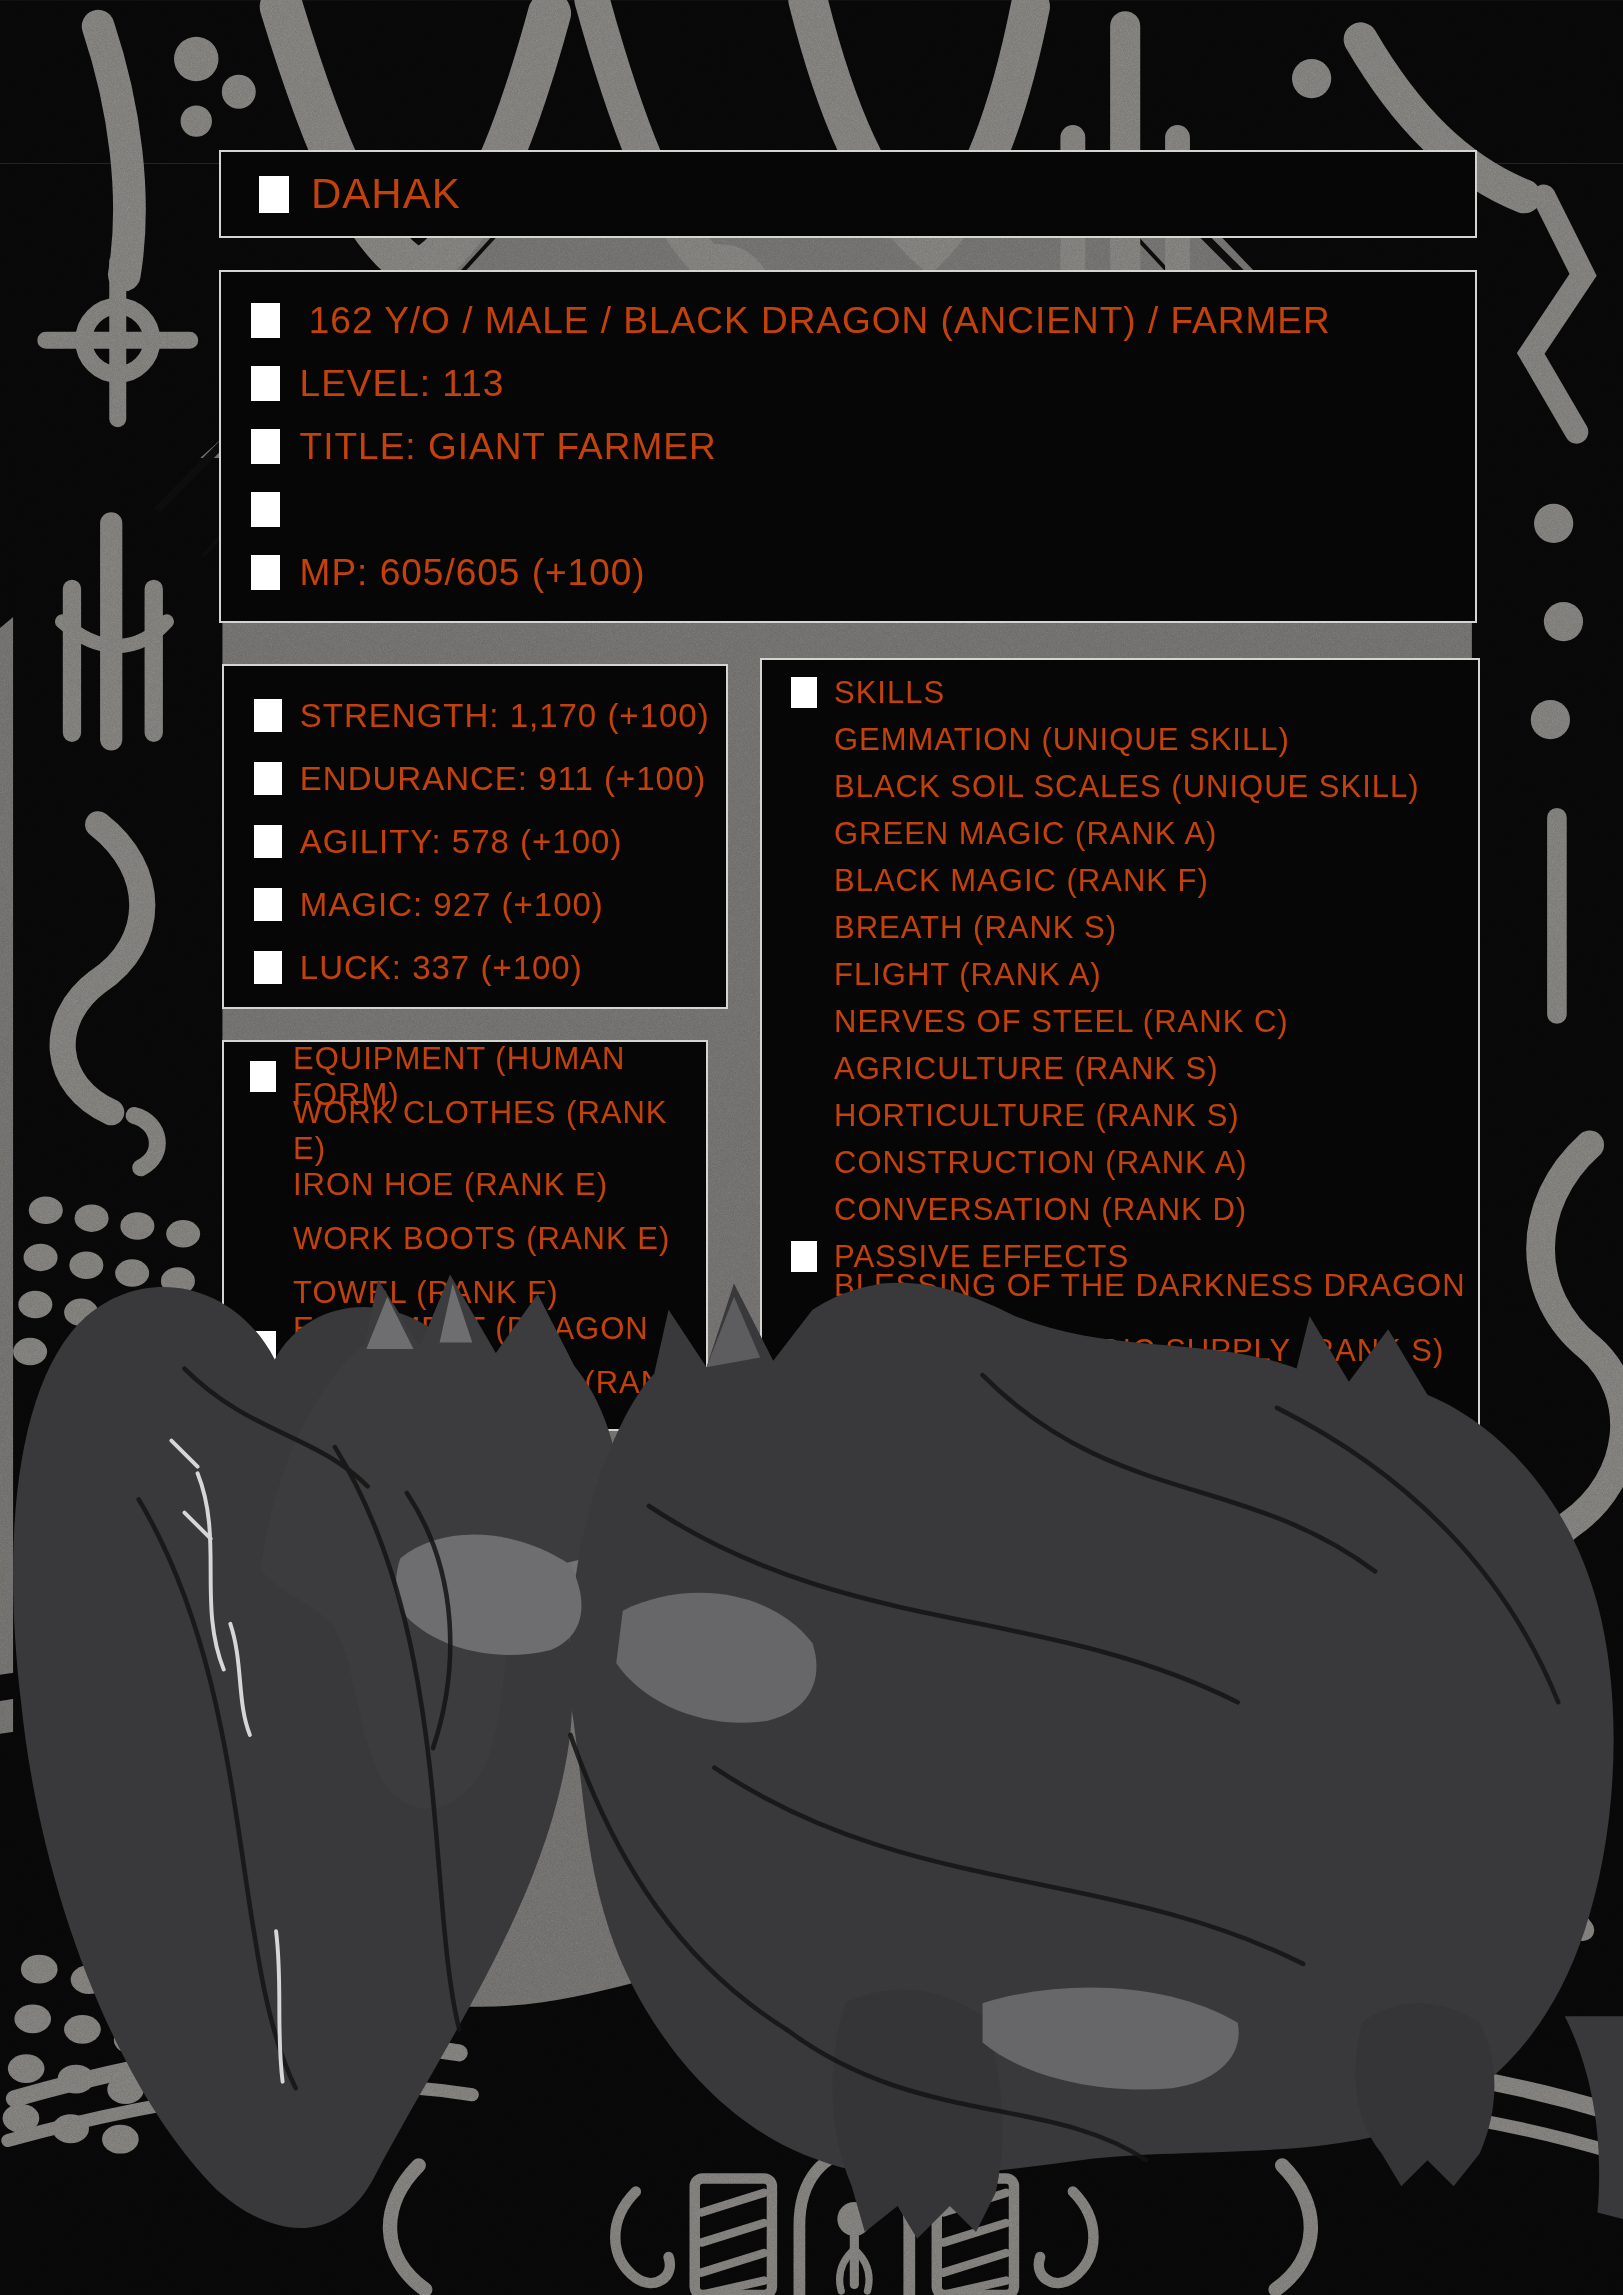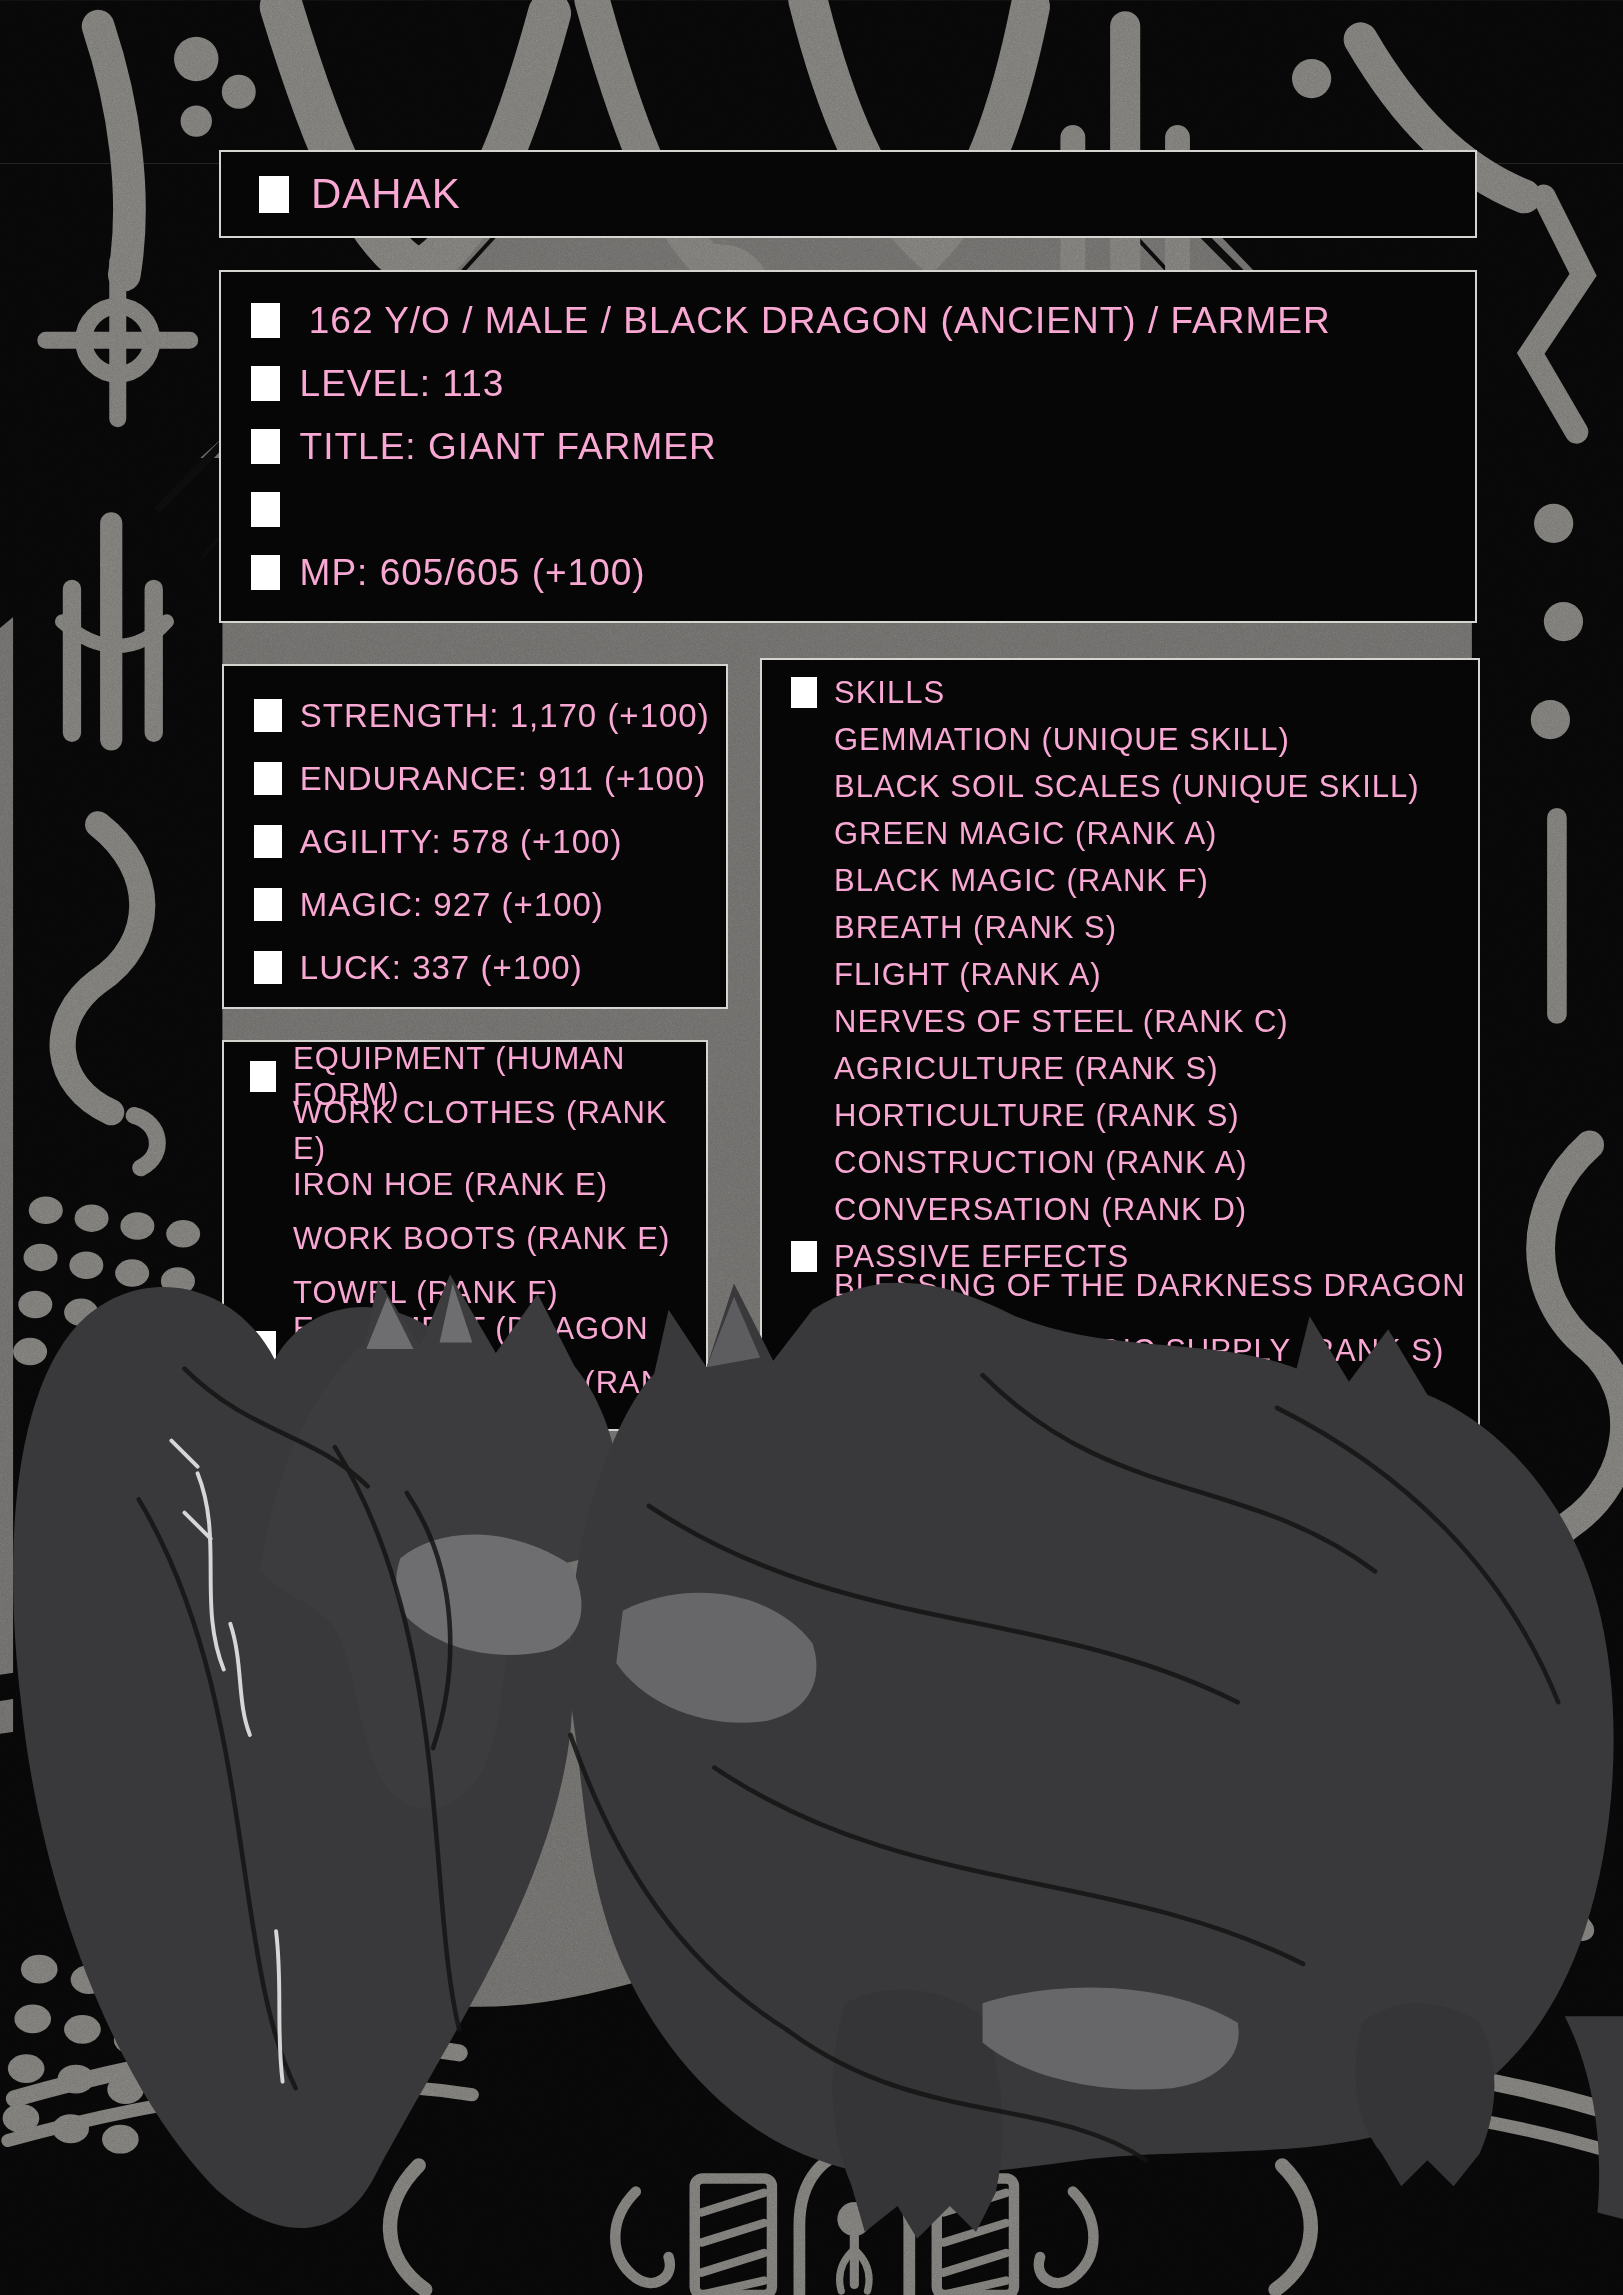--- a/index.html
+++ b/index.html
@@ -12,21 +12,21 @@
     -webkit-font-smoothing:antialiased;
   }
   .bg-svg,.dragon-svg{position:absolute;left:0;top:0;}
   .bg-svg{z-index:0;}
   .dragon-svg{z-index:5;pointer-events:none;}
   .box{
     position:absolute;
     background:#060606;
     border:2px solid #d6d4d0;
     box-sizing:border-box;
-    color:#f9a8d4;
+    color:#c2410c;
     z-index:2;
     letter-spacing:1px;
   }
   .line{display:flex;align-items:center;}
   .bullet{background:#ffffff;flex:0 0 auto;}
   .titlebar{
     left:219px;top:150px;width:1258px;height:88px;
     display:flex;align-items:center;
     padding-left:38px;font-size:42px;
   }

